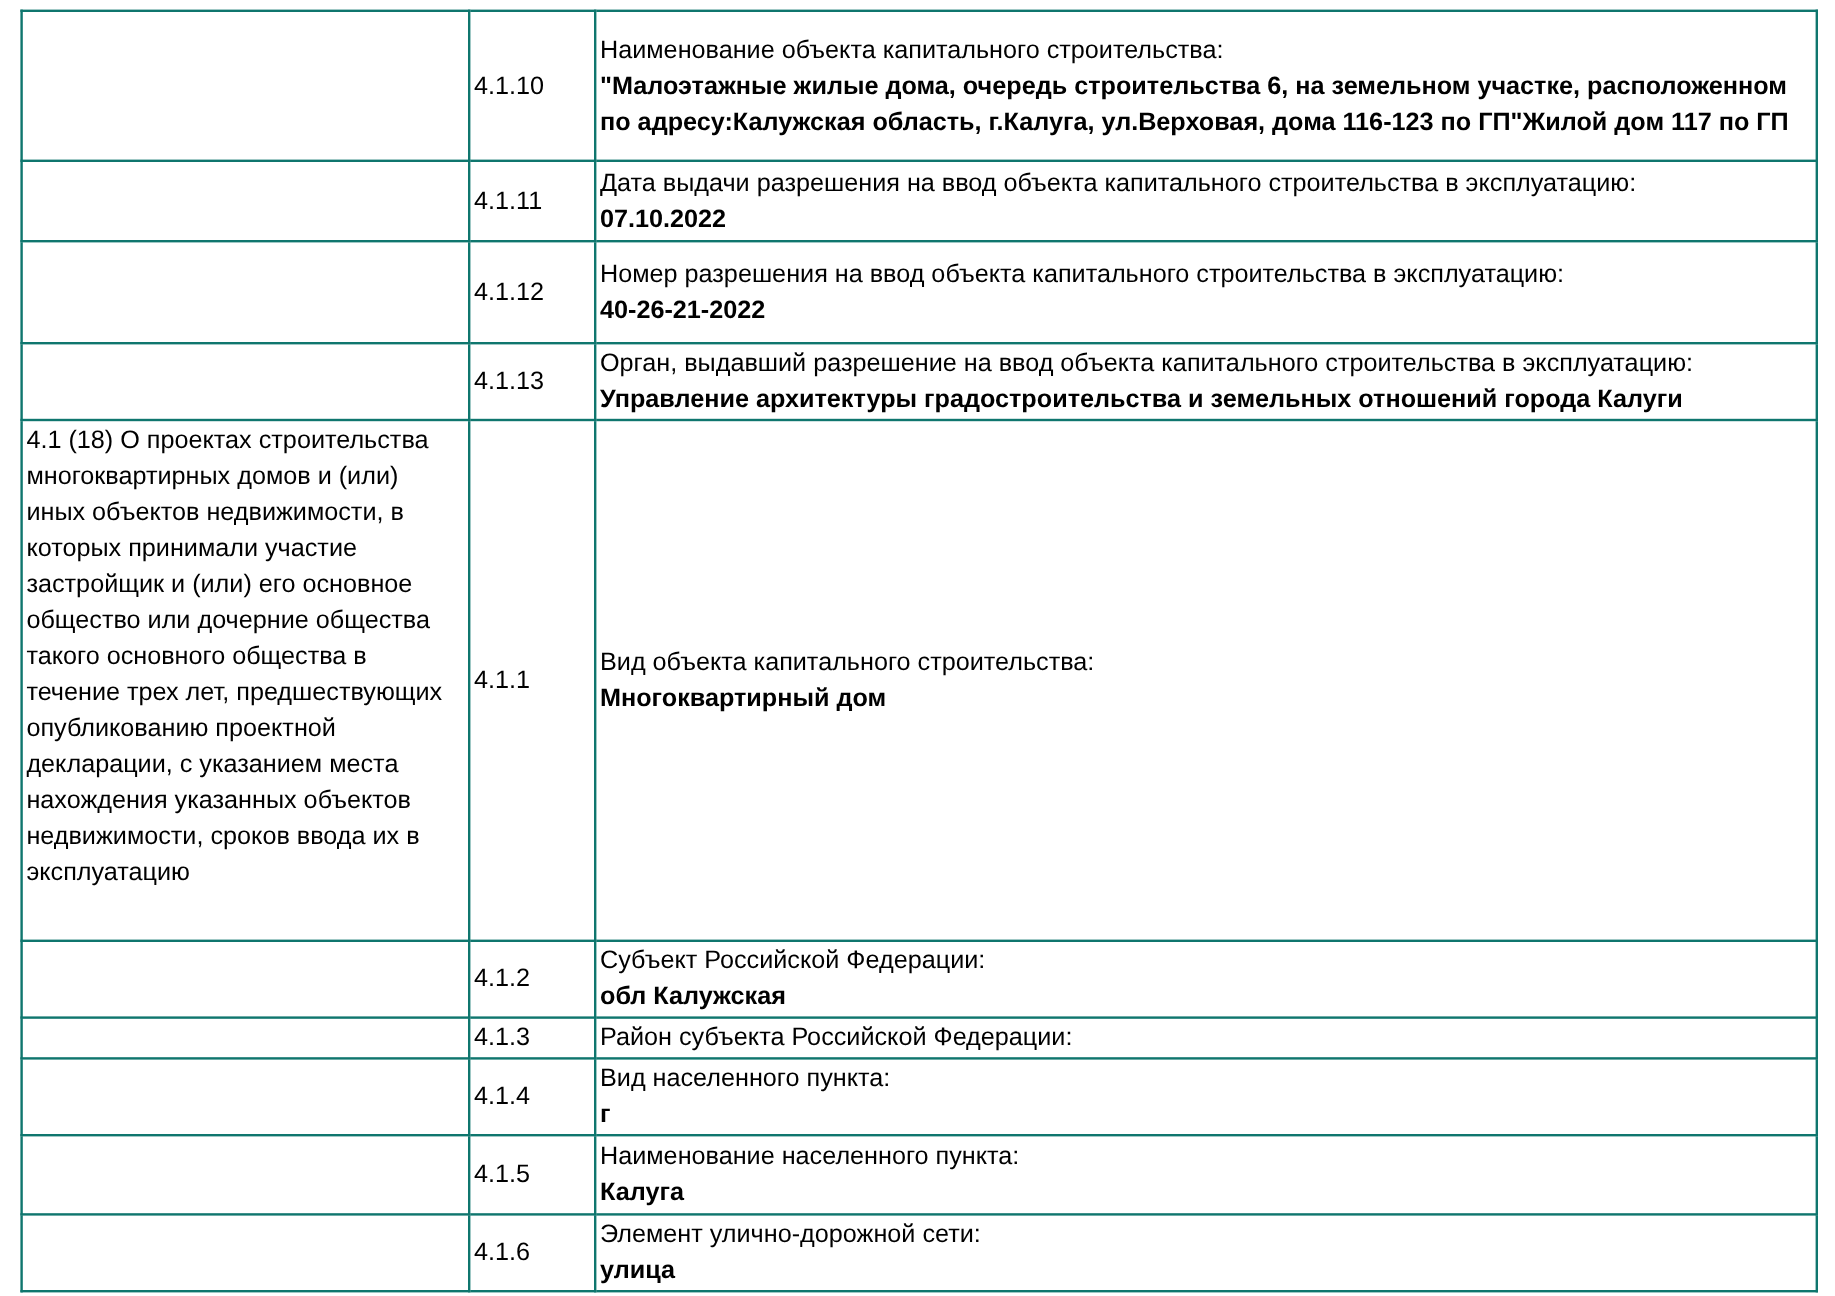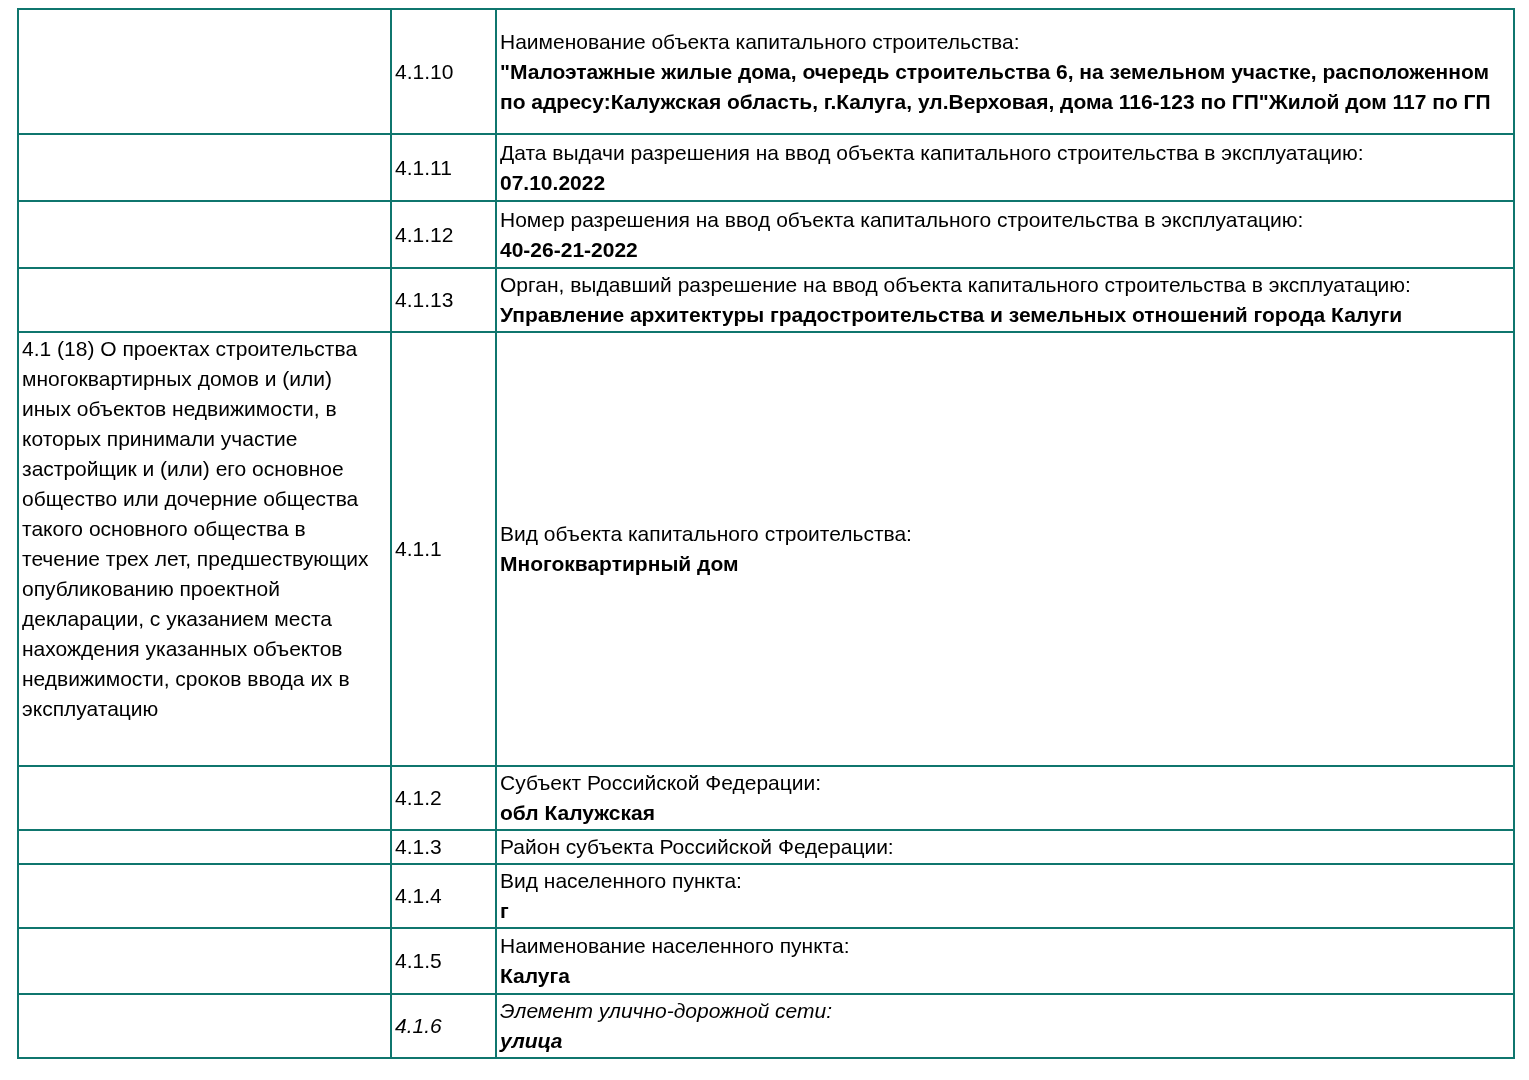--- a/index.html
+++ b/index.html
@@ -33,28 +33,28 @@
     overflow: hidden;
     word-wrap: break-word;
   }
   td.section-cell { vertical-align: top; }
   td.code-cell    { vertical-align: middle; }
   td.content-cell { vertical-align: middle; }
   .value { font-weight: bold; }
   
   tr:nth-child(1)  { height: 125px; }
   tr:nth-child(2)  { height: 67px; margin-left: 12px; }
-  tr:nth-child(3)  { height: 67px; }
+  tr:nth-child(3)  { height: 85px; }
   tr:nth-child(4)  { height: 64px; }
   tr:nth-child(5)  { height: 434px; }
   tr:nth-child(6)  { height: 58px; }
   tr:nth-child(7)  { height: 23px; }
   tr:nth-child(8)  { height: 55px; }
   tr:nth-child(9)  { height: 66px; border-radius: 20px; }
-  tr:nth-child(10) { height: 53px; font-style: italic; }
+  tr:nth-child(10) { height: 53px; }
 </style>
 </head>
 <body>
 
 <div class="page">
   <table class="decl">
     <colgroup>
       <col style="width:373px">
       <col style="width:105px">
       <col style="width:1018px">

